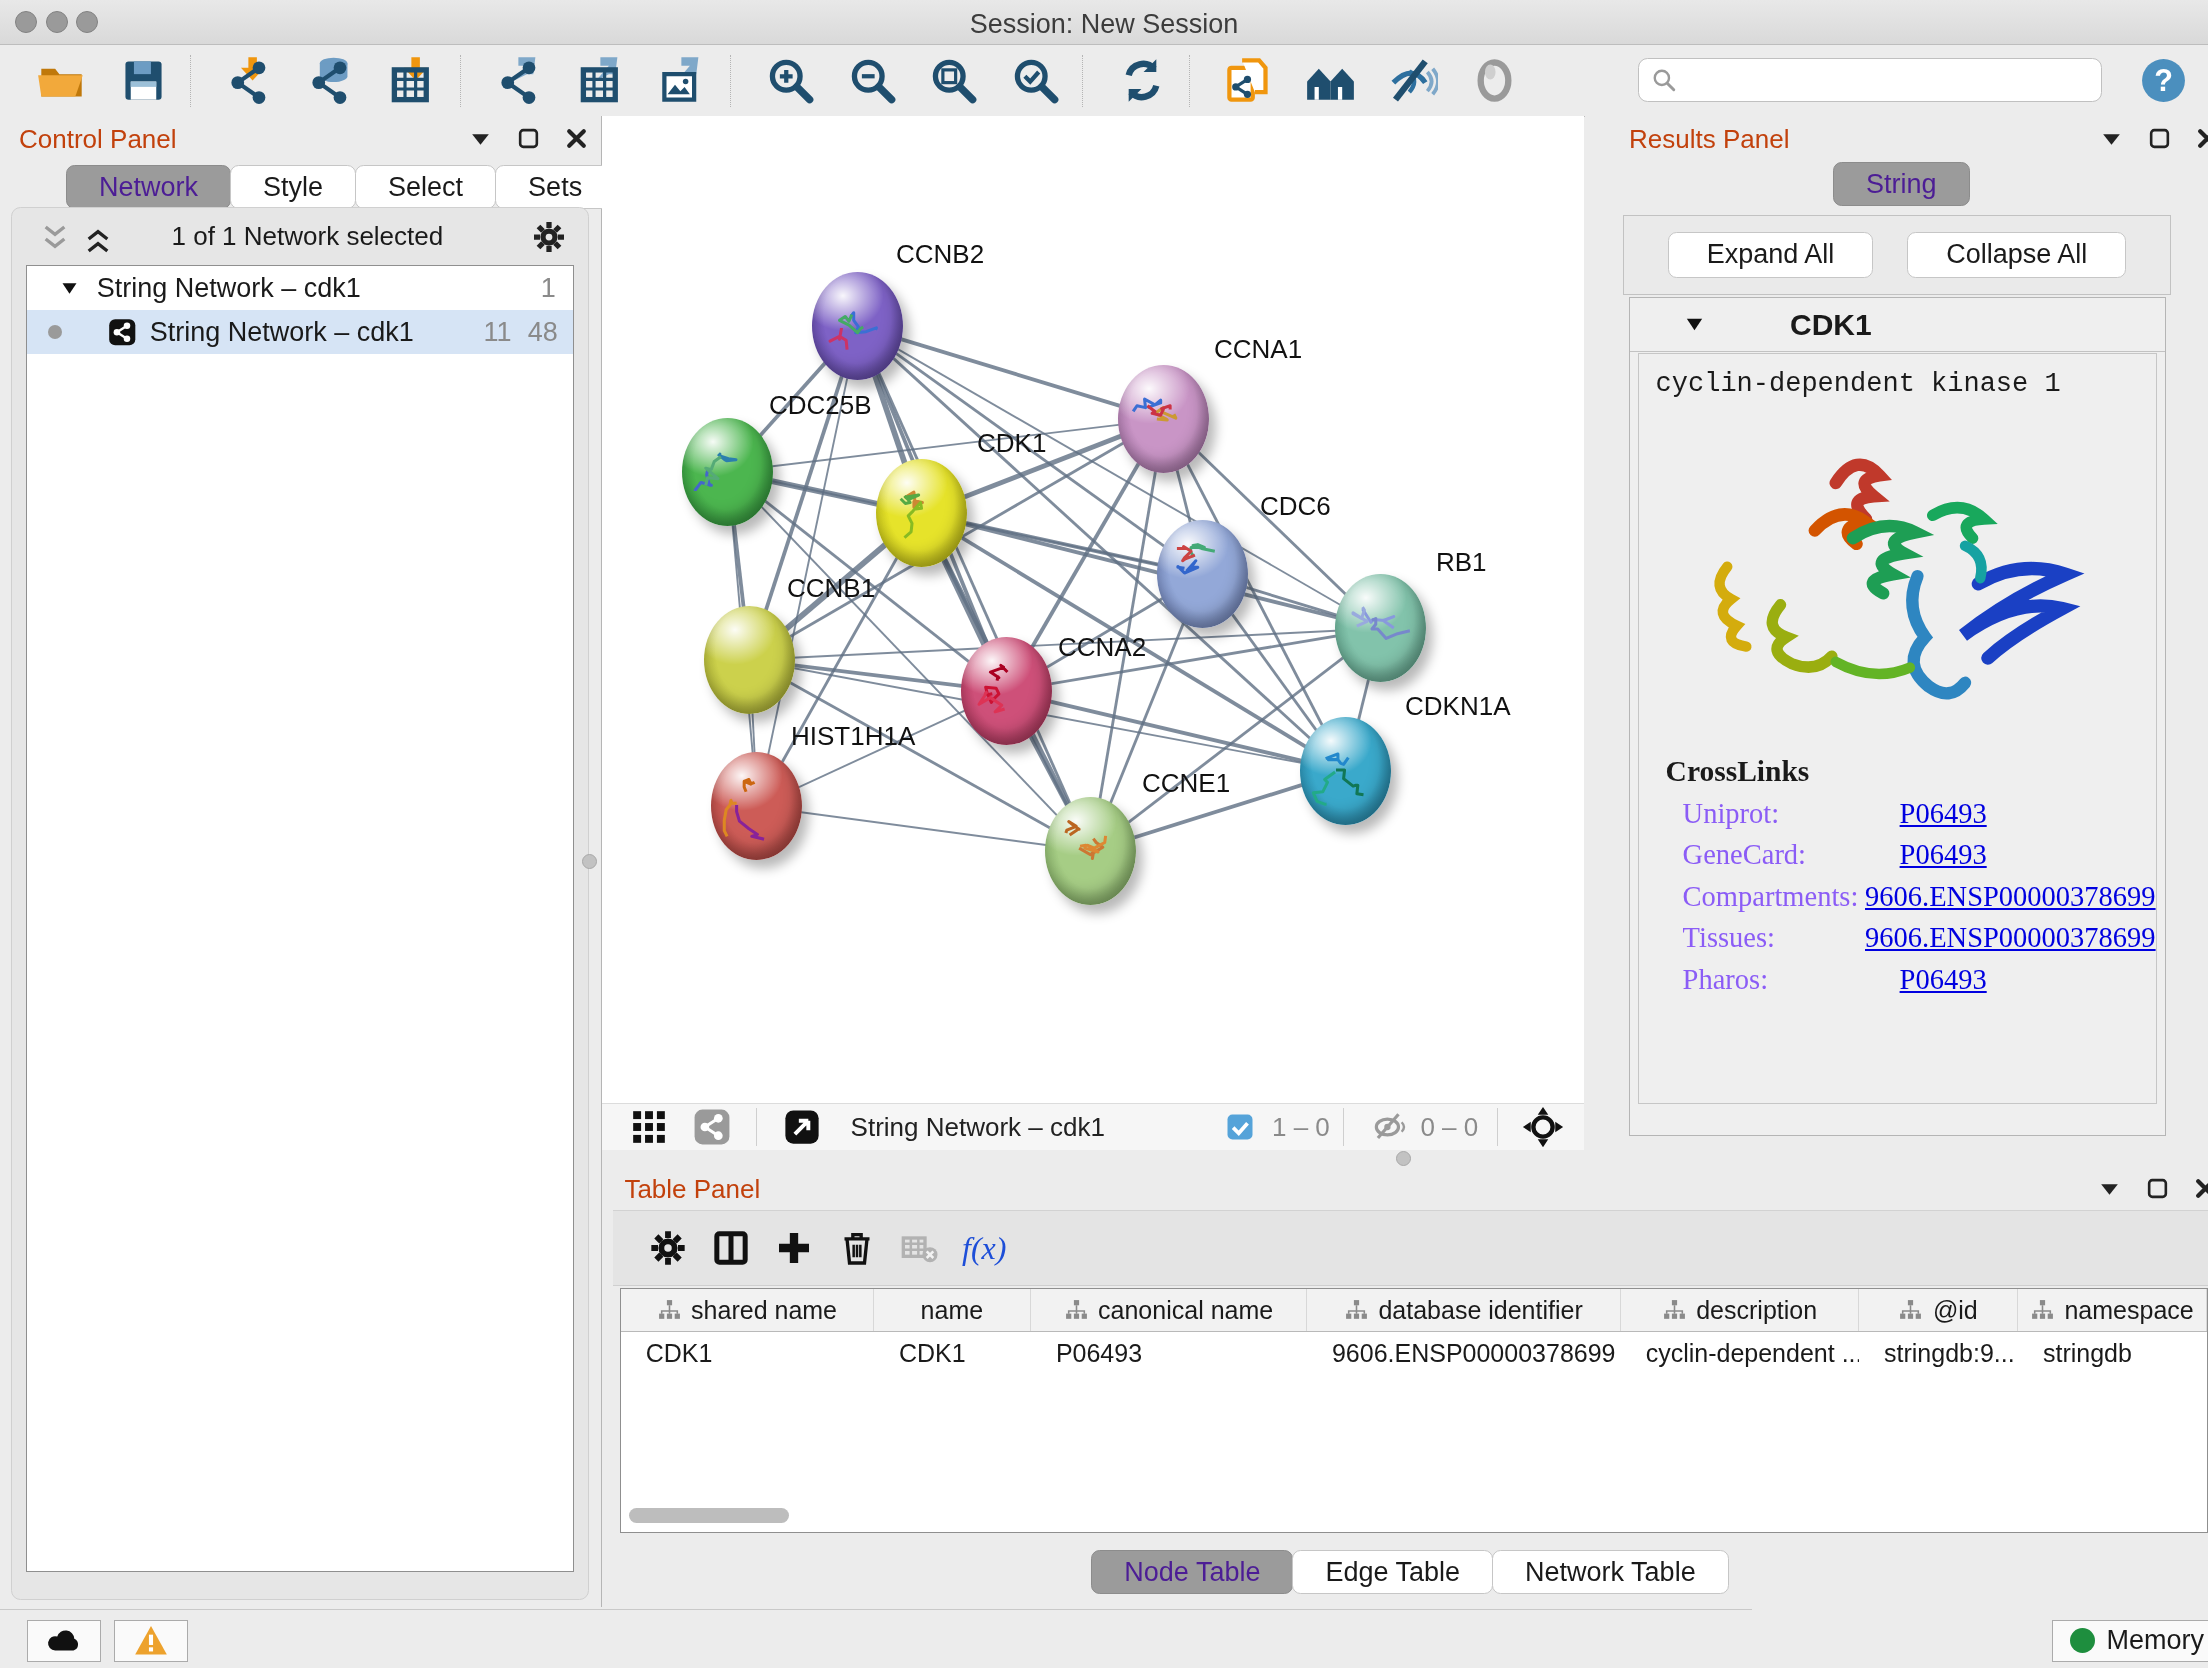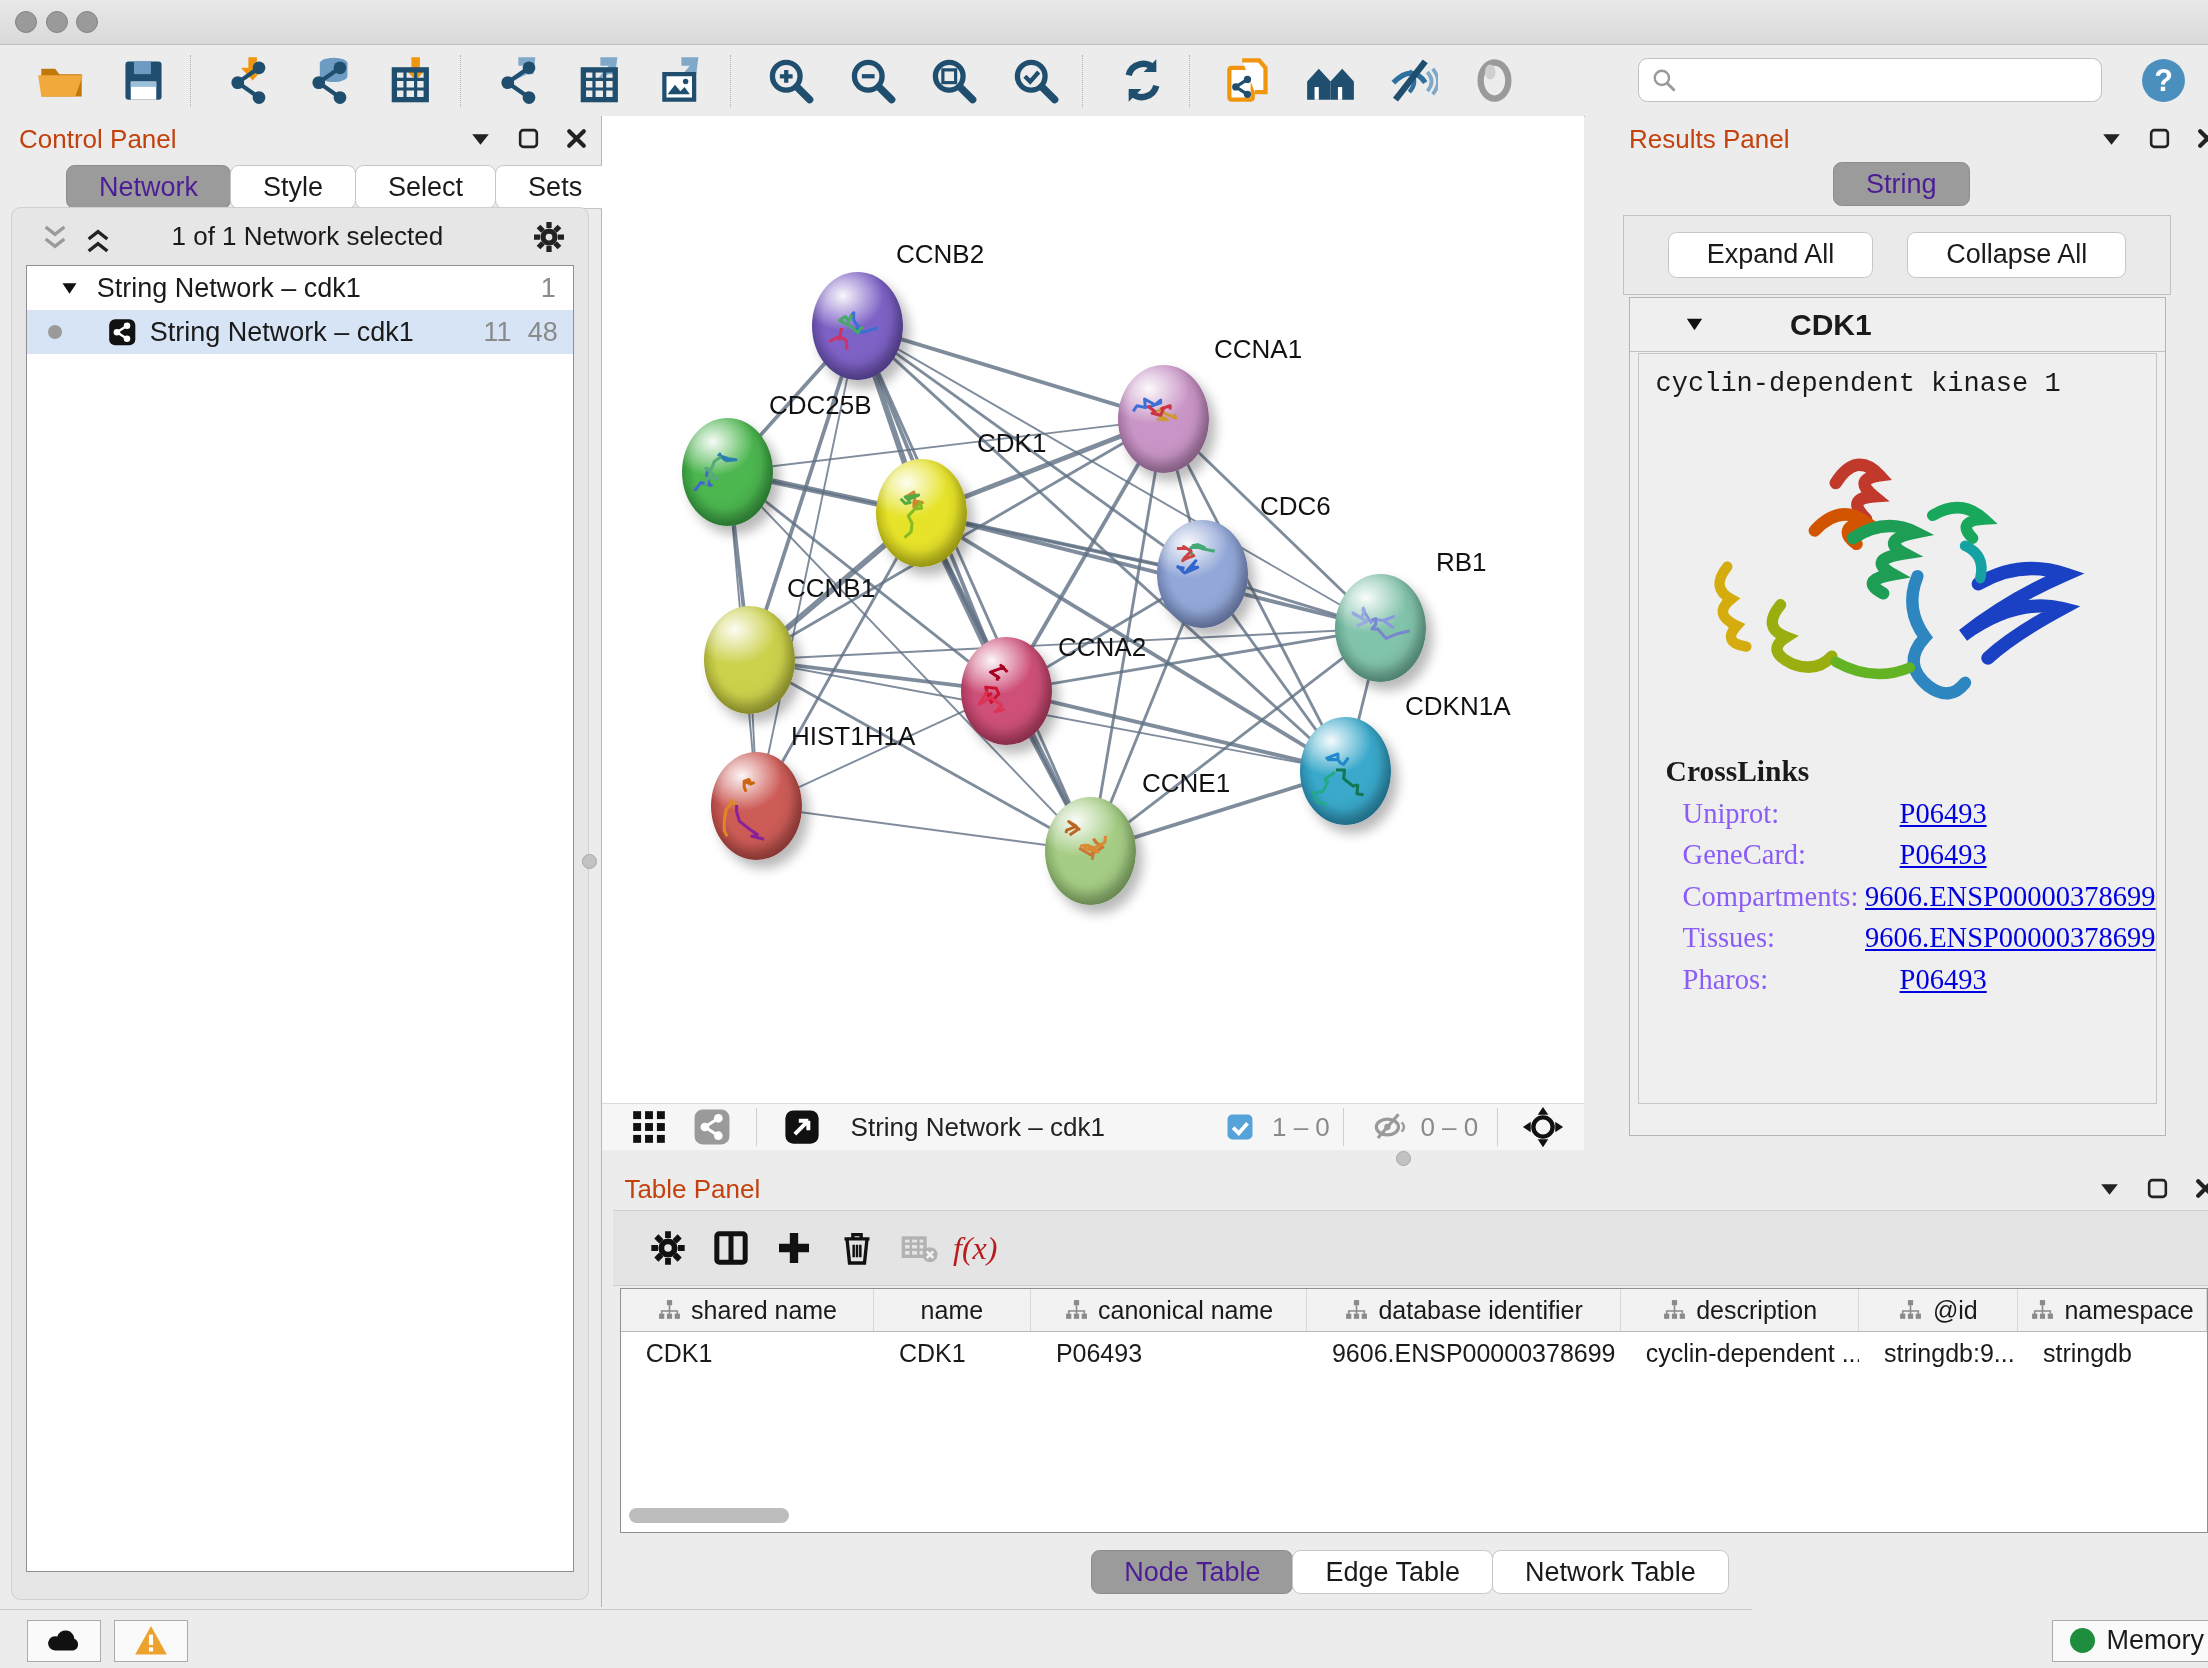--- a/index.html
+++ b/index.html
@@ -51,21 +51,21 @@
   #rp-desc{font-size:27px;margin:15px 0 0 17px;font-family:Liberation Mono, monospace;}
   .xl-title{font-family:"Liberation Serif",serif;font-weight:bold;font-size:29.5px;margin:17px 0 5.7px 27px;}
   .xl-row{display:flex;font-family:"Liberation Serif",serif;font-size:28.5px;margin:9.5px 0 0 44px;}
   .xl-label{width:217px;color:#8b5cf6;}
   .xl-link{color:#0000e0;text-decoration:underline;}
   
   #table-panel{left:613px;top:1168px;width:1595px;height:441px;background:#ececec;}
   #tp-toolbar{left:0px;top:42px;width:1595px;height:74px;background:#e4e4e4;border-top:1px solid #d2d2d2;
               border-bottom:1px solid #cfcfcf;display:flex;align-items:center;}
   .tp-icon{width:63px;height:63px;display:flex;align-items:center;justify-content:center;}
-  #fx-label{font-family:"Liberation Serif",serif;font-style:italic;font-size:32px;color:#b91c1c;margin-left:2px;}
+  #fx-label{font-family:"Liberation Serif",serif;font-style:italic;font-size:32px;color:#1d4ed8;margin-left:11px;}
   #tp-table{left:6.7px;top:120px;width:1588px;height:245px;background:#fff;border:1px solid #8f8f8f;
             overflow:hidden;box-sizing:border-box;}
   #tp-header{display:flex;height:42px;background:#f2f2f2;border-bottom:1px solid #b9b9b9;}
   .th{display:flex;align-items:center;justify-content:center;gap:9.5px;font-size:25px;border-right:1px solid #d8d8d8;
       box-sizing:border-box;overflow:hidden;white-space:nowrap;}
   #tp-row{display:flex;height:42px;}
   .td{font-size:25px;padding-left:25px;display:flex;align-items:center;box-sizing:border-box;overflow:hidden;
       white-space:nowrap;}
   #h-scroll{left:16px;top:340px;width:160px;height:15px;background:#bdbdbd;border-radius:7.6px;}
   #tp-tabs{left:0;top:382px;width:1595px;height:46px;display:flex;justify-content:center;}
@@ -77,20 +77,21 @@
   .hdr-icons{display:flex;gap:23px;align-items:center;}
   svg{display:block;}
 </style>
 </head>
 <body>
 
 <div id="titlebar" class="abs">
   <div class="traffic abs" style="left:15px"></div>
   <div class="traffic abs" style="left:46px"></div>
   <div class="traffic abs" style="left:76px"></div>
+  <div id="win-title" class="abs">Session: New Session</div>
 </div>
 
 <div id="toolbar" class="abs">
   <div id="tb-icons">
       <div class="tb-btn abs" style="left: 32px;">
         <svg width="51" height="51" viewBox="0 0 48 48">
           <path d="M5 13h13l4 5h21v21H5z" fill="#c0780a"></path>
           <path d="M2 19h42l-7 20H5z" fill="#f2a93b"></path>
         </svg>
       </div>

